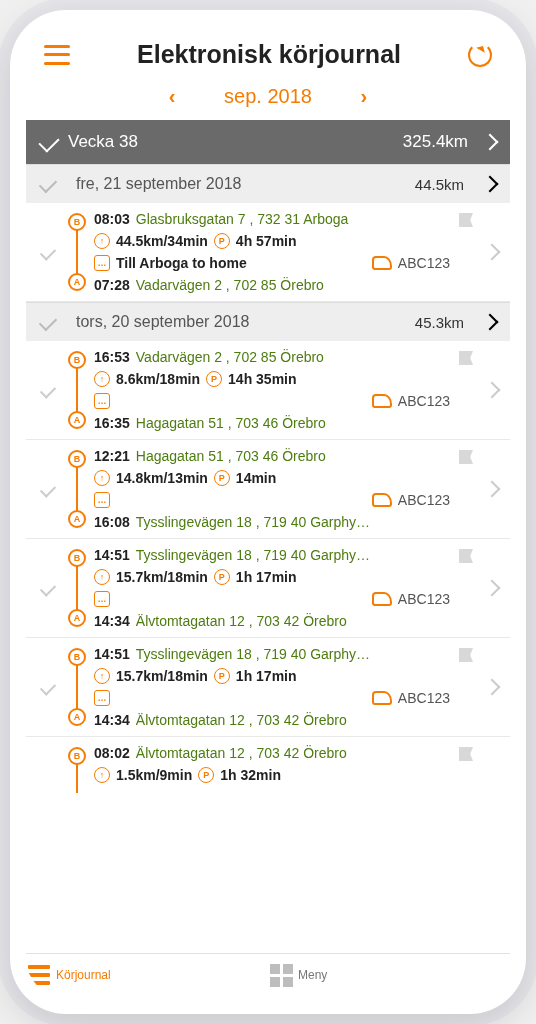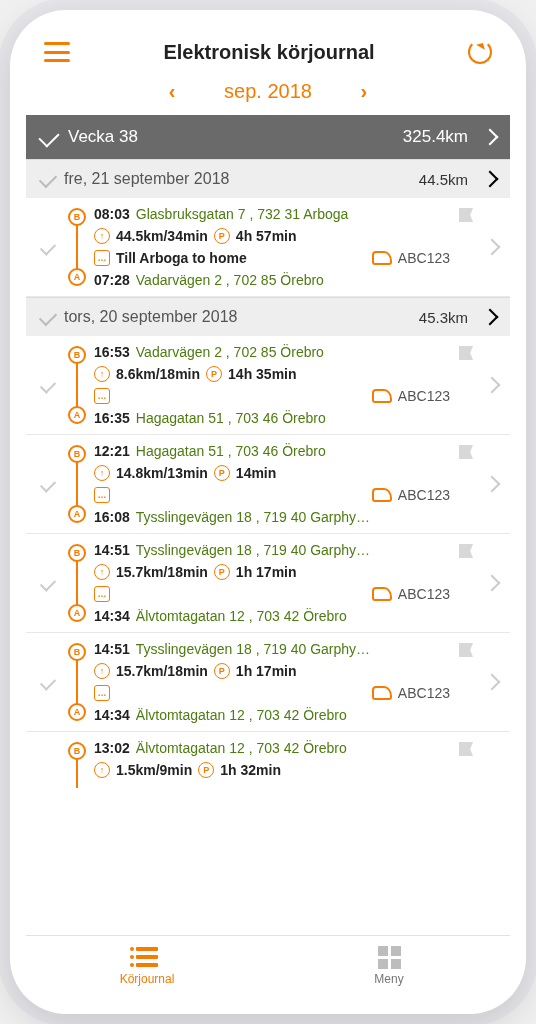--- a/index.html
+++ b/index.html
@@ -34,21 +34,21 @@
   display: flex;
   align-items: center;
   justify-content: space-between;
   padding: 14px 18px 10px;
 }
 .hamburger {
   width: 26px; height: 20px;
   display: flex; flex-direction: column; justify-content: space-between;
 }
 .hamburger span { height: 3px; background: #f57c00; border-radius: 2px; }
-.title { font-size: 20px; font-weight: 700; color: #222; }
+.title { font-size: 25px; font-weight: 700; color: #222; }
 .refresh {
   width: 24px; height: 24px;
   border: 2.5px solid #f57c00;
   border-top-color: transparent;
   border-radius: 50%;
   position: relative;
 }
 .refresh::after {
   content: "";
   position: absolute;
@@ -84,31 +84,31 @@
 .arrow-r {
   width: 12px; height: 12px;
   border-top: 2.5px solid currentColor;
   border-right: 2.5px solid currentColor;
   transform: rotate(45deg);
 }
 
 .day-row {
   background: #eee; color: #555;
   display: flex; align-items: center;
-  padding: 10px 14px; gap: 8px;
+  padding: 10px 14px; gap: 20px;
   border-top: 1px solid #ddd;
 }
 .day-row .check-g {
   width: 16px; height: 10px;
   border-left: 2px solid #bbb;
   border-bottom: 2px solid #bbb;
   transform: rotate(-45deg);
 }
 .day-row .dlabel { flex: 1; font-size: 16px; }
-.day-row .dkm { font-size: 15px; color: #333; margin-right: 8px; }
+.day-row .dkm { font-size: 15px; color: #333; margin-right: 0; }
 .day-row .arrow-r { color: #000; }
 
 .trips { flex: 1; overflow: hidden; background: #fff; }
 .trip {
   display: flex; align-items: stretch;
   border-bottom: 1px solid #e8e8e8;
   padding: 8px 8px 8px 10px;
   gap: 6px;
 }
 .trip .check-col {
@@ -161,21 +161,21 @@
 }
 .plate { color: #555; font-weight: 400; }
 .flag-col { width: 20px; display: flex; align-items: flex-start; justify-content: center; padding-top: 2px; }
 .flag { width: 14px; height: 14px; background: #d8d8d8; clip-path: polygon(0 0, 100% 0, 80% 50%, 100% 100%, 0 100%); }
 .arrow-col { width: 20px; display: flex; align-items: center; justify-content: center; color: #ccc; }
 
 .tabbar {
   display: flex; border-top: 1px solid #e2e2e2;
   background: #fff;
 }
-.tab { flex: 1; display: flex; flex-direction: column; align-items: center; gap: 4px; padding: 10px 0 12px; }
+.tab { flex: 1; display: flex; flex-direction: row; align-items: center; gap: 4px; padding: 10px 0 12px; }
 .tab .ticon { width: 26px; height: 22px; display: flex; flex-wrap: wrap; gap: 3px; justify-content: center; align-content: center; }
 .tab.journal .ticon span { width: 22px; height: 4px; background: #f57c00; border-radius: 1px; position: relative; }
 .tab.journal .ticon span::before { content:""; position:absolute; left:-6px; top:0; width:4px; height:4px; background:#f57c00; border-radius:50%; }
 .tab.journal .ticon { flex-direction: column; gap: 4px; align-items: flex-end; }
 .tab.menu .ticon span { width: 10px; height: 10px; background: #bdbdbd; }
 .tab .tlabel { font-size: 12px; }
 .tab.journal .tlabel { color: #f57c00; }
 .tab.menu .tlabel { color: #777; }
 </style>
 </head>
@@ -419,21 +419,21 @@
       </div>
 
       <div class="trip" style="border-bottom:none">
         <div class="check-col"></div>
         <div class="route-col">
             <div class="route-line" style="bottom:-10px"></div>
             <div class="dot b">B</div>
           </div>
         <div class="content-col">
           <div class="line">
-              <span class="tm">13:02</span>
+              <span class="tm">08:02</span>
               <span class="addr">Älvtomtagatan 12 , 703 42 Örebro</span>
             </div>
           <div class="line">
               <span class="ico">↑</span>
               <span class="dist">1.5km/9min</span>
               <span class="ico">P</span>
               <span class="pdur">1h 32min</span>
             </div>
         </div>
         <div class="flag-col">

